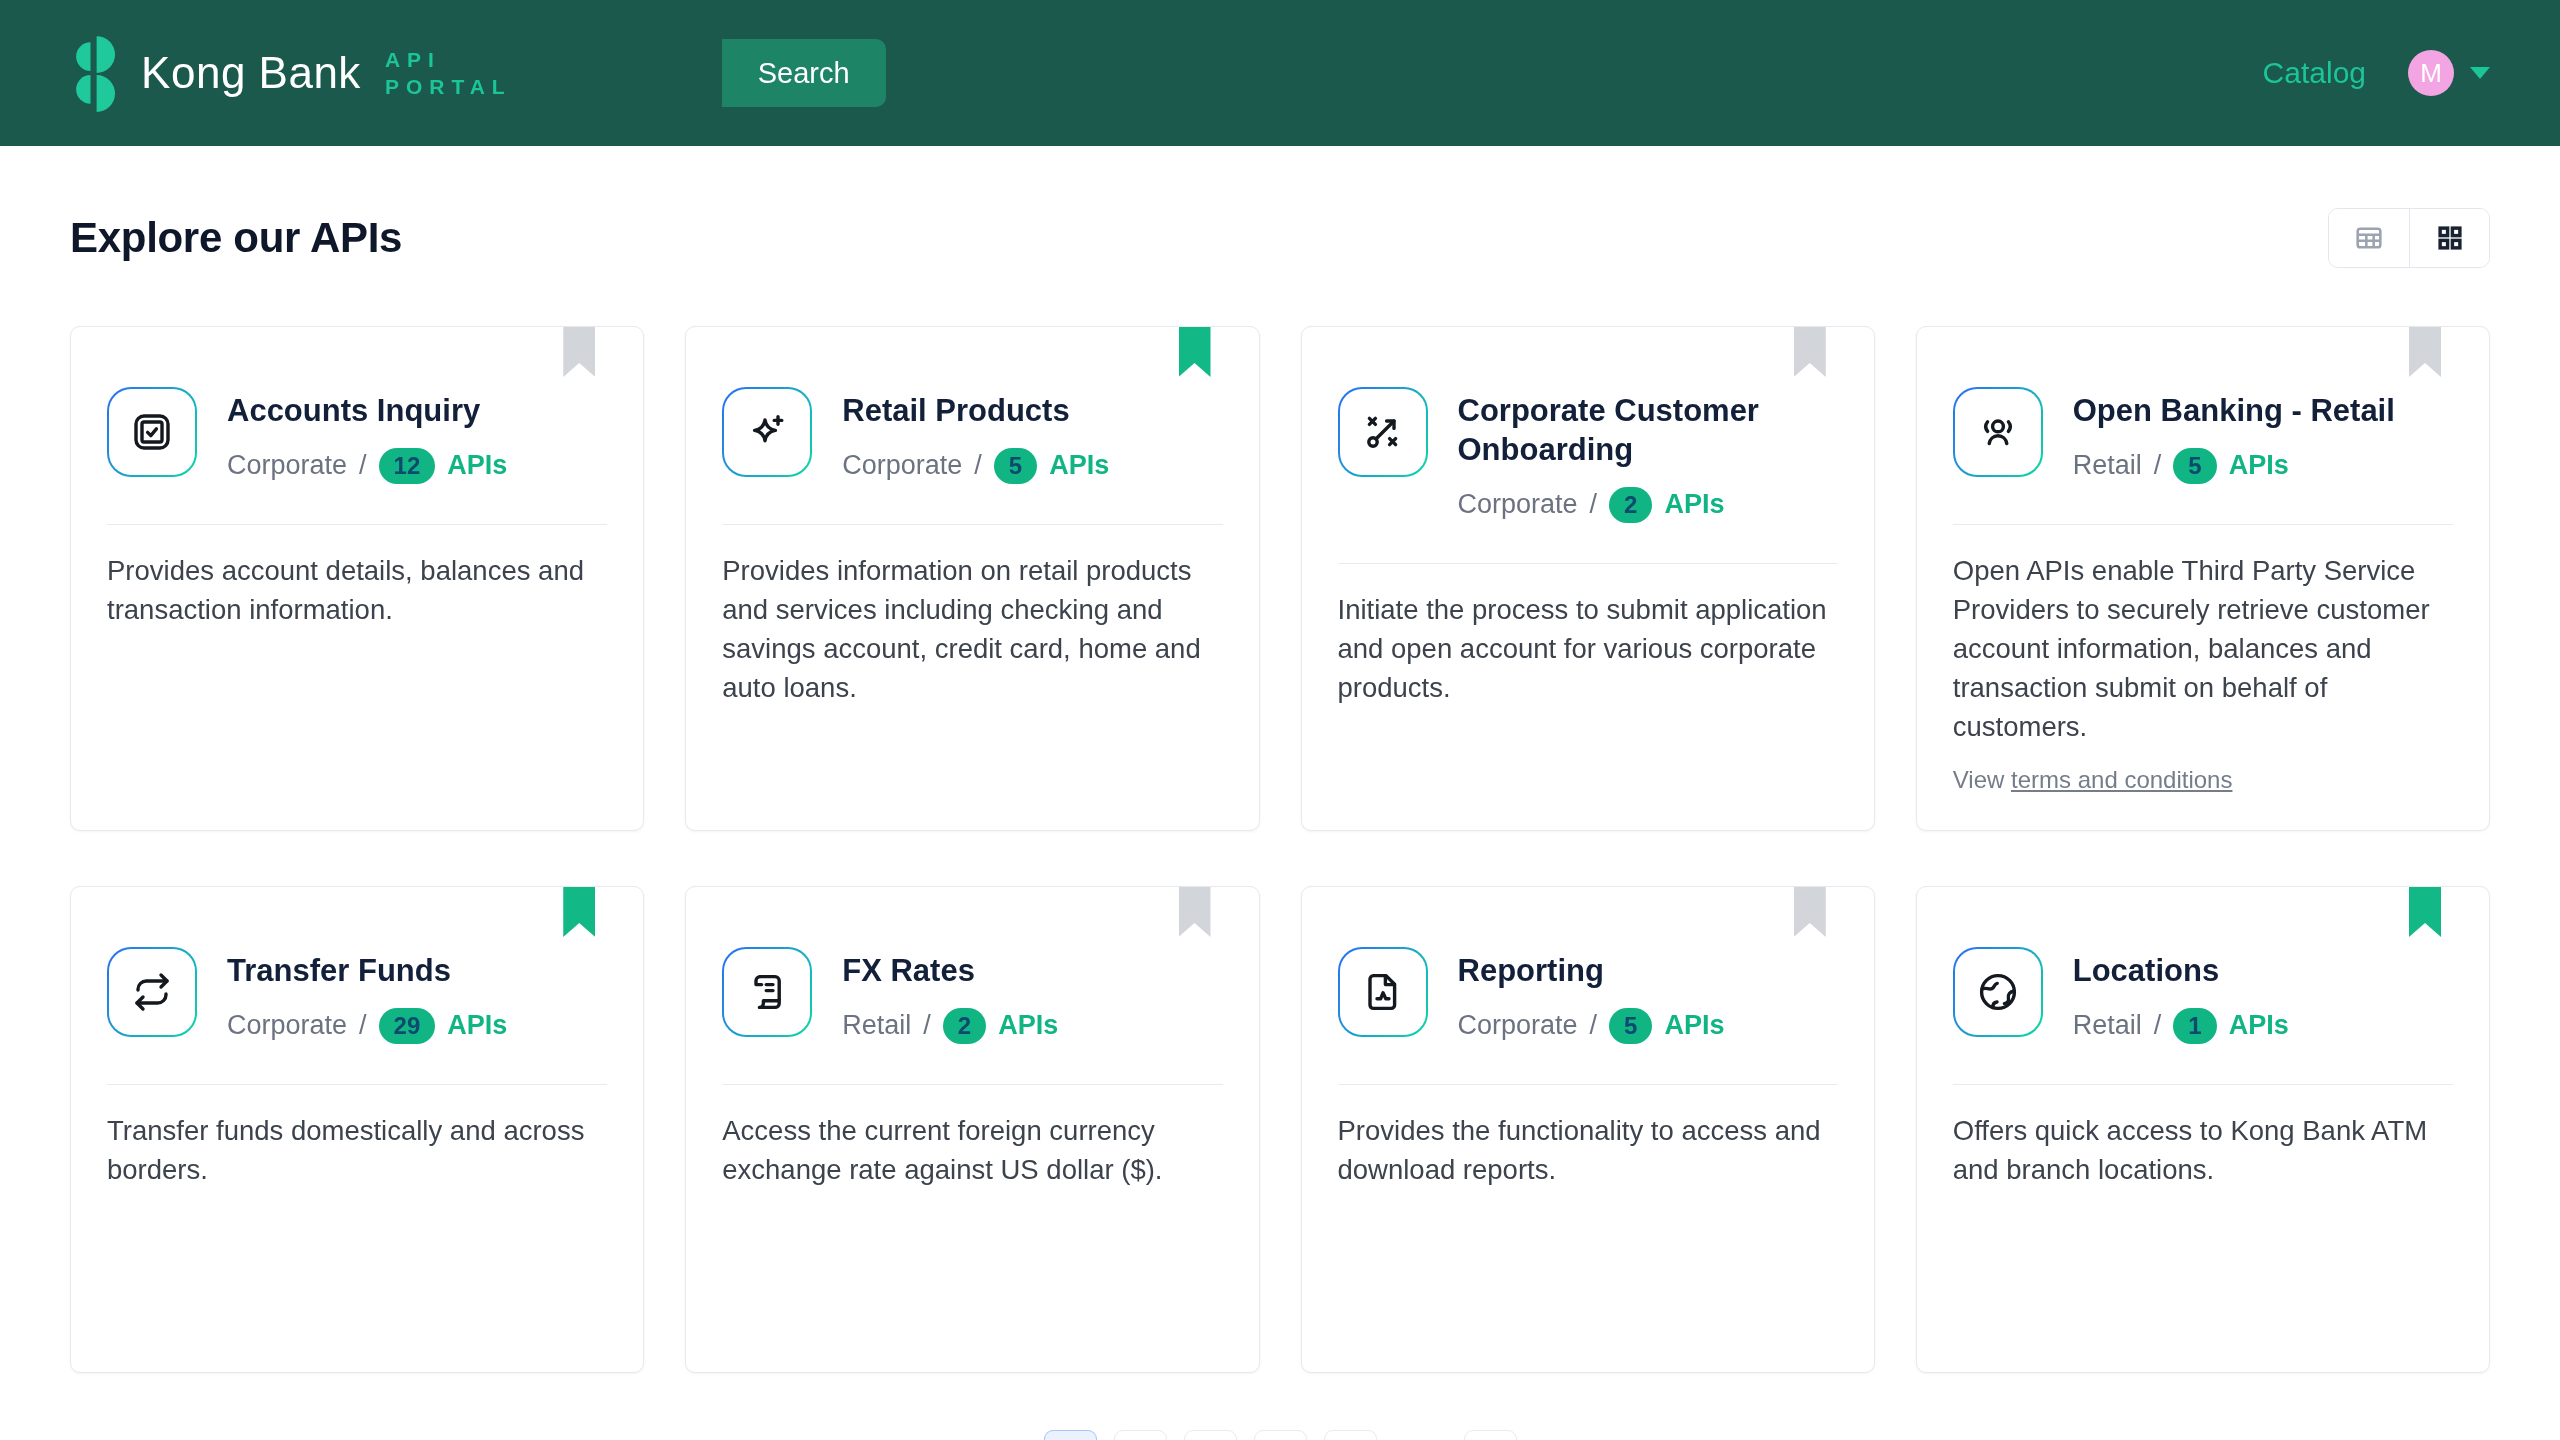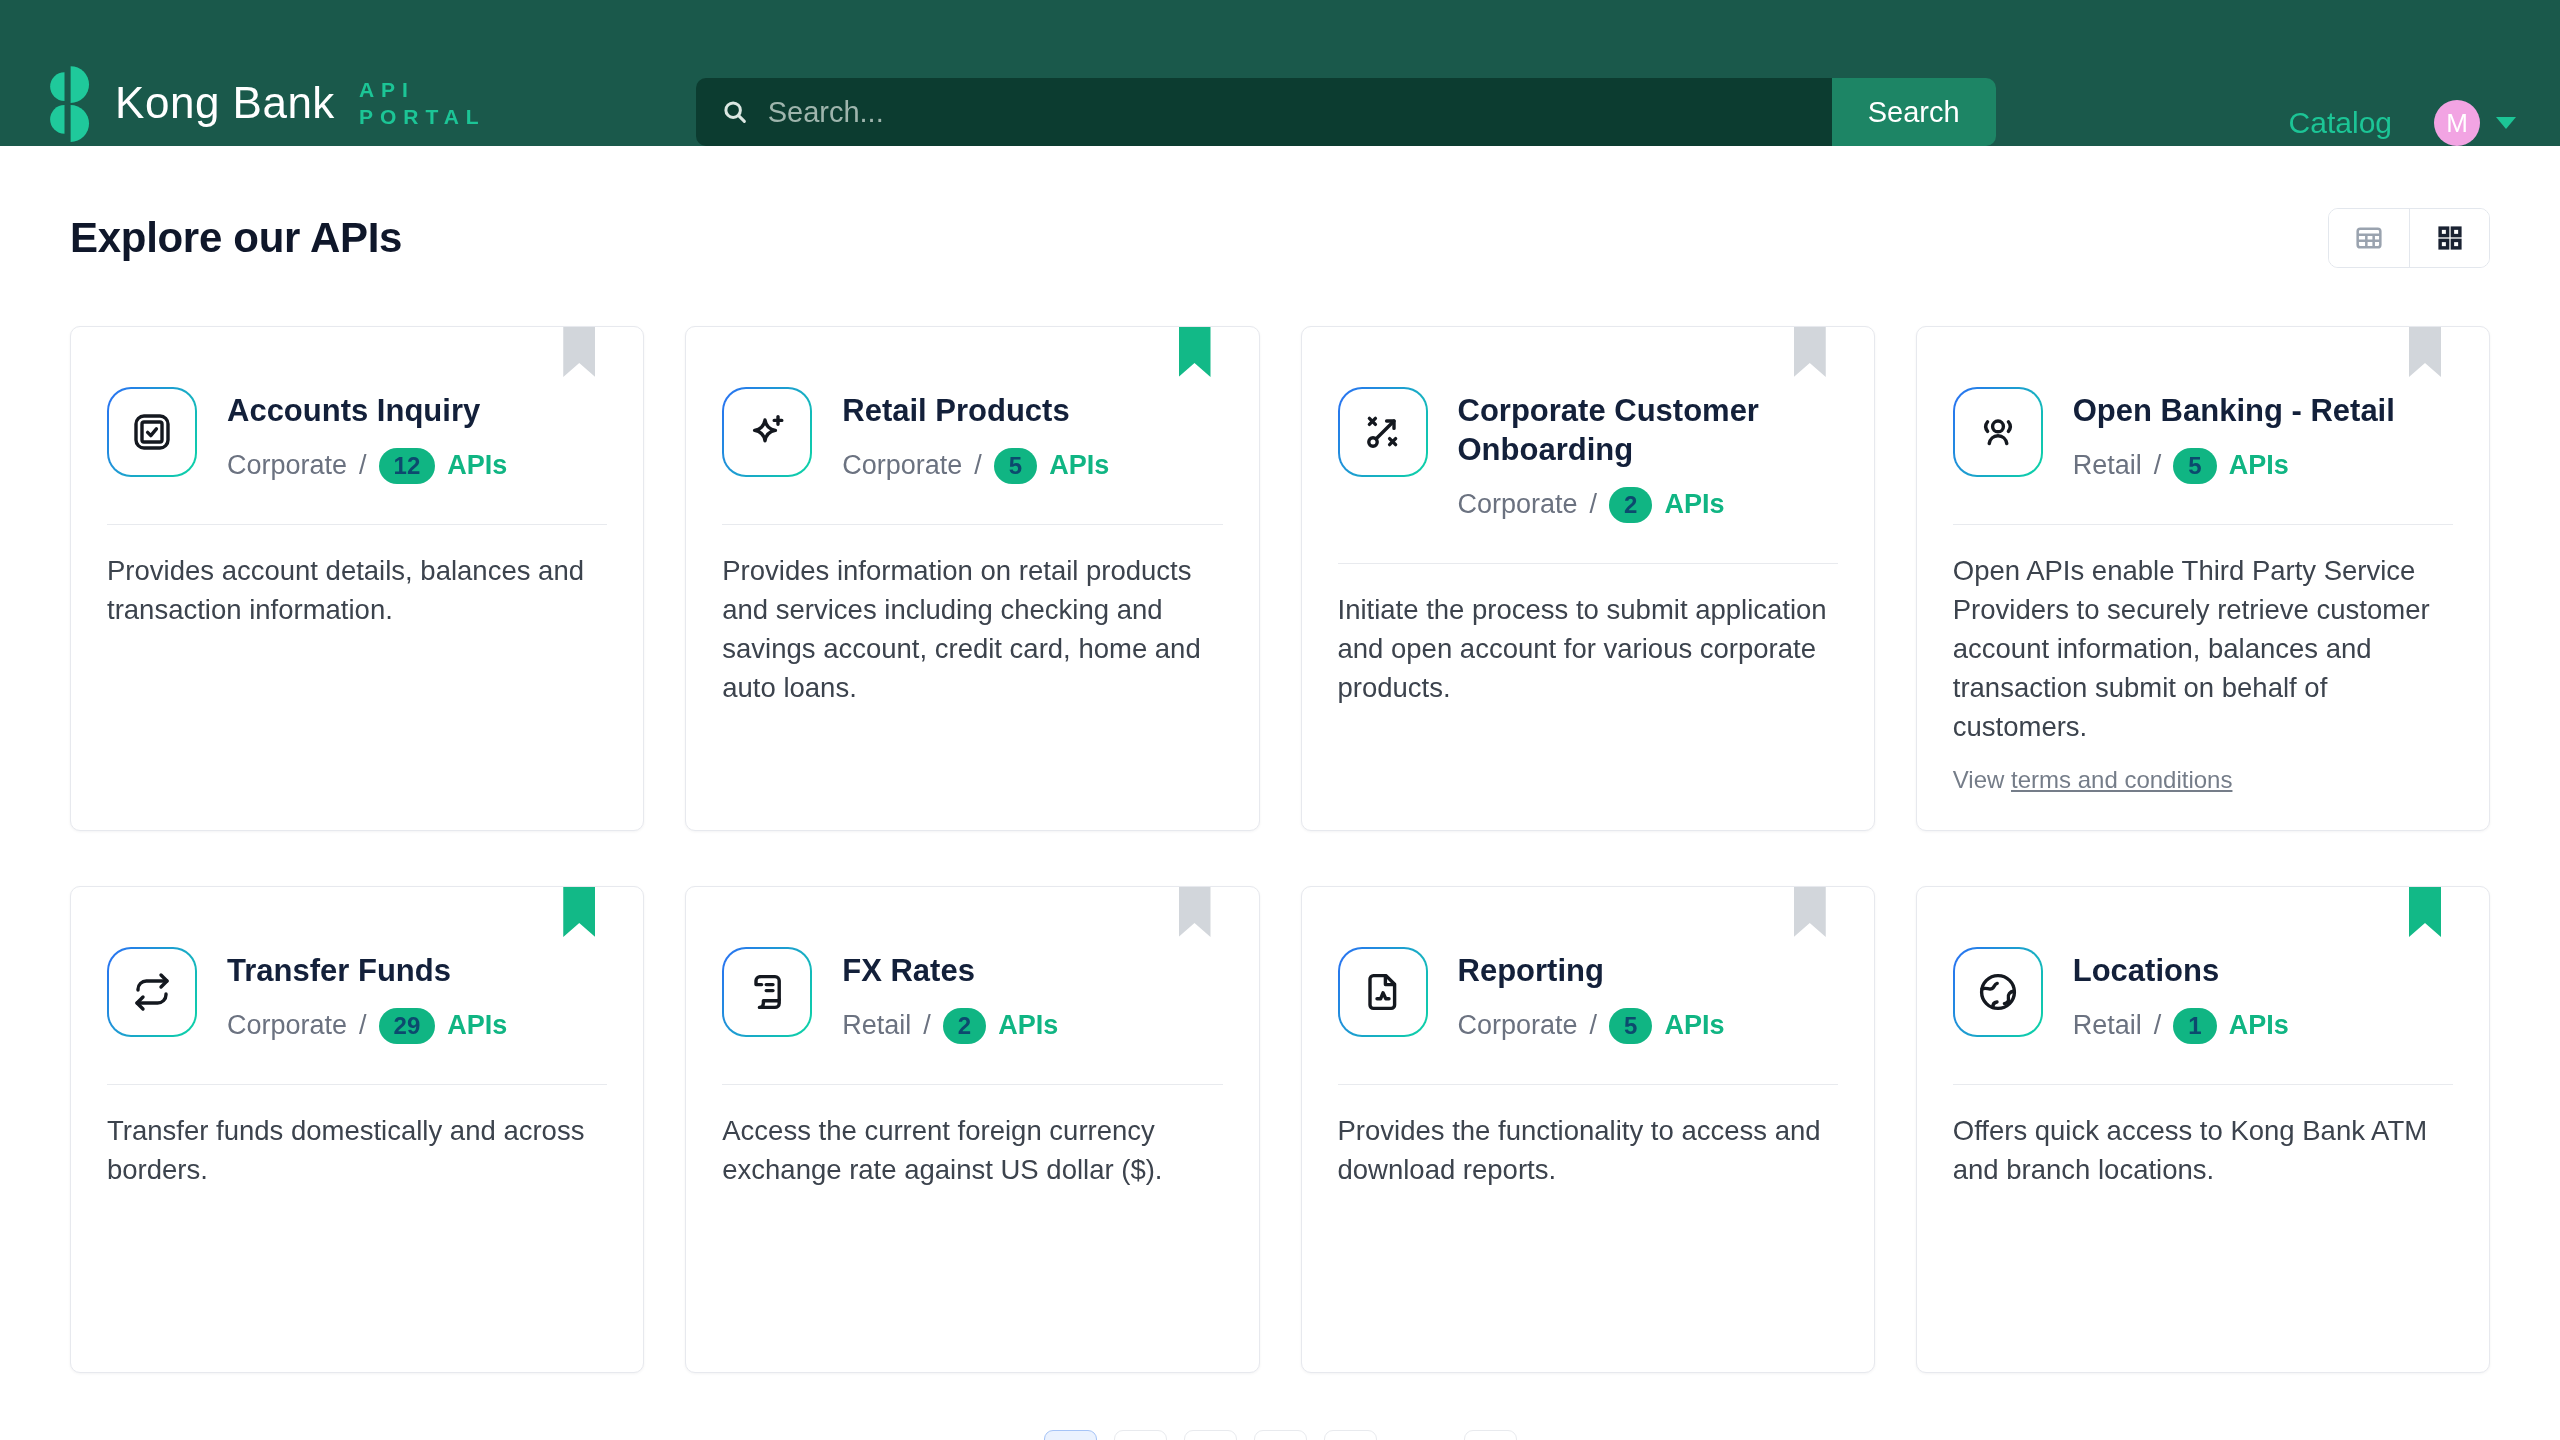--- a/index.html
+++ b/index.html
@@ -15,21 +15,21 @@
     --bookmark-gray:#D2D6DB;
     --bookmark-green:#12B987;
     --card-border:#E7E9EE;
     --pagination-active-bg:#EBF2FE;
     --pagination-active-border:#A6C4F7;
   }
   *{box-sizing:border-box;margin:0;padding:0;}
   html,body{width:2560px;height:1440px;overflow:hidden;background:#fff;
     font-family:"Liberation Sans", sans-serif;}
   
-  .header{height:146px;background:var(--header-bg);display:flex;align-items:flex-end;padding:0 44px;}
+  .header{height:146px;background:var(--header-bg);display:flex;align-items:center;padding:0 70px;}
   .brand{display:flex;align-items:center;}
   .brand-mark{display:flex;align-items:center;}
   .brand-mark svg{height:86px;width:auto;display:block;}
   .brand-name{color:#fff;font-size:44px;font-weight:500;letter-spacing:.5px;margin-left:24px;}
   .brand-sub{display:flex;flex-direction:column;gap:4px;margin-left:24px;color:var(--accent);
     font-size:21px;font-weight:700;letter-spacing:7px;line-height:1.1;}
   .search-group{display:flex;height:68px;width:1300px;margin-left:210px;}
   .search-box{position:relative;flex:1;display:flex;}
   .search-box input{flex:1;background:var(--header-search-bg);border:none;outline:none;
     border-radius:10px 0 0 10px;color:#E6EFEB;font-size:29px;padding:0 24px 0 72px;
@@ -100,29 +100,20 @@
       </svg>
     </span>
     <span class="brand-name">Kong Bank</span>
     <span class="brand-sub">
       <span>API</span>
       <span>PORTAL</span>
     </span>
   </div>
 
   <div class="search-group">
-    <div class="search-box">
-      <span class="search-glyph">
-        <svg viewBox="0 0 24 24" fill="none" stroke="currentColor" stroke-width="2.4" stroke-linecap="round">
-          <circle cx="10.5" cy="10.5" r="5.8"></circle>
-            <path d="M14.9 14.9L19.5 19.5"></path>
-        </svg>
-      </span>
-      <input type="text" placeholder="Search..." style="">
-    </div>
     <button class="search-btn">Search</button>
   </div>
 
   <nav class="header-nav">
     <a class="catalog-link">Catalog</a>
     <div class="avatar-wrap">
       <span class="avatar">M</span>
       <span class="chevron-down"></span>
     </div>
   </nav>

